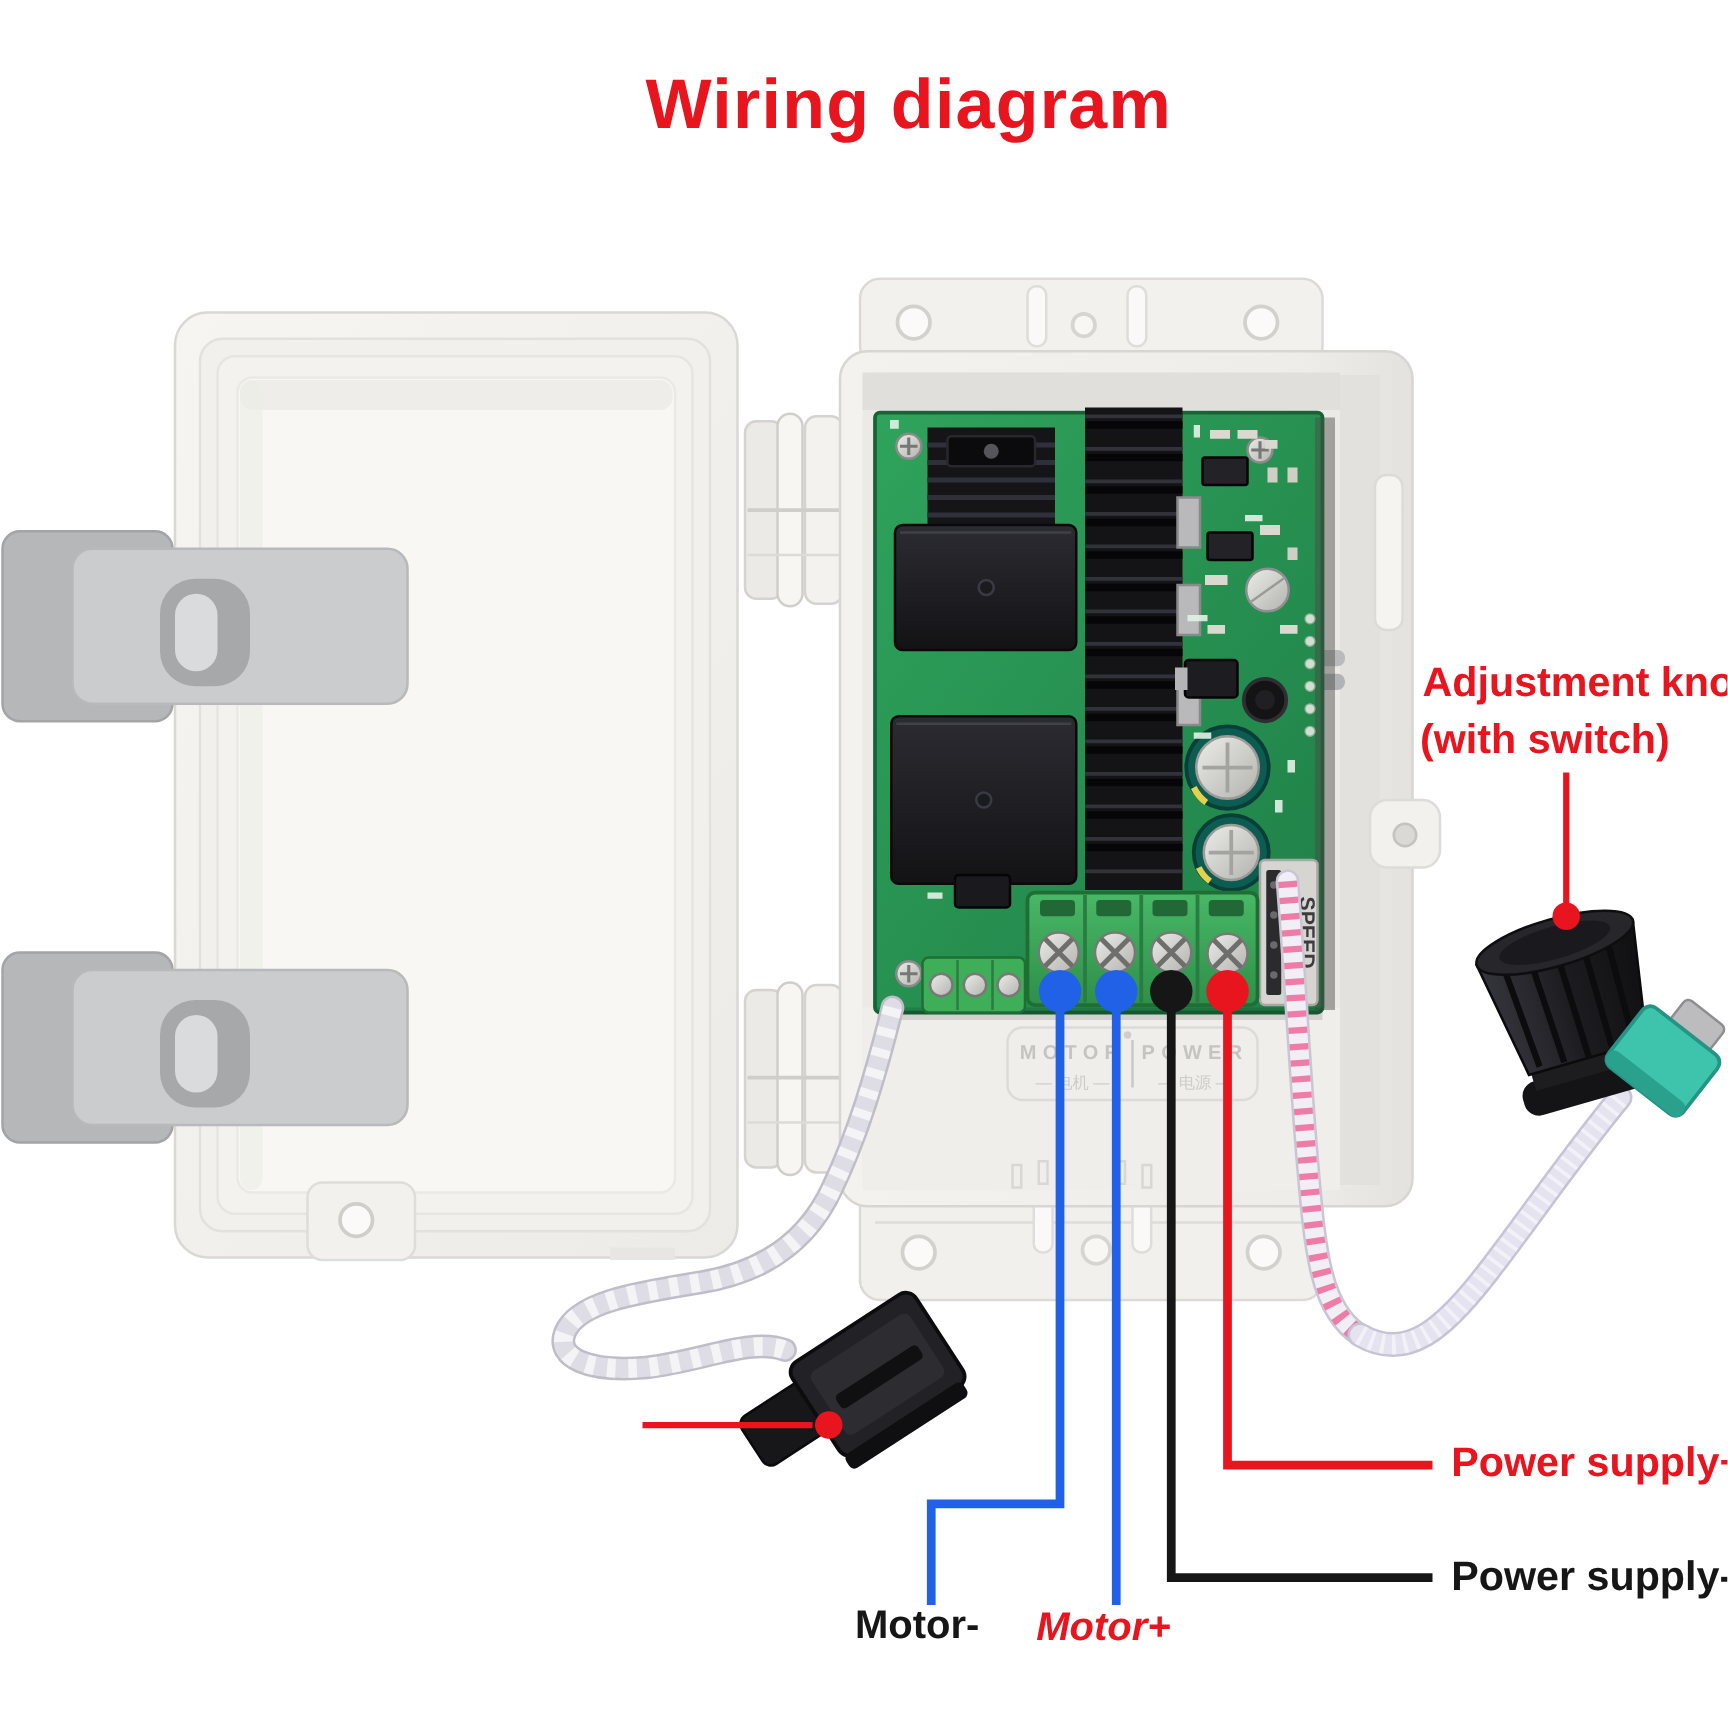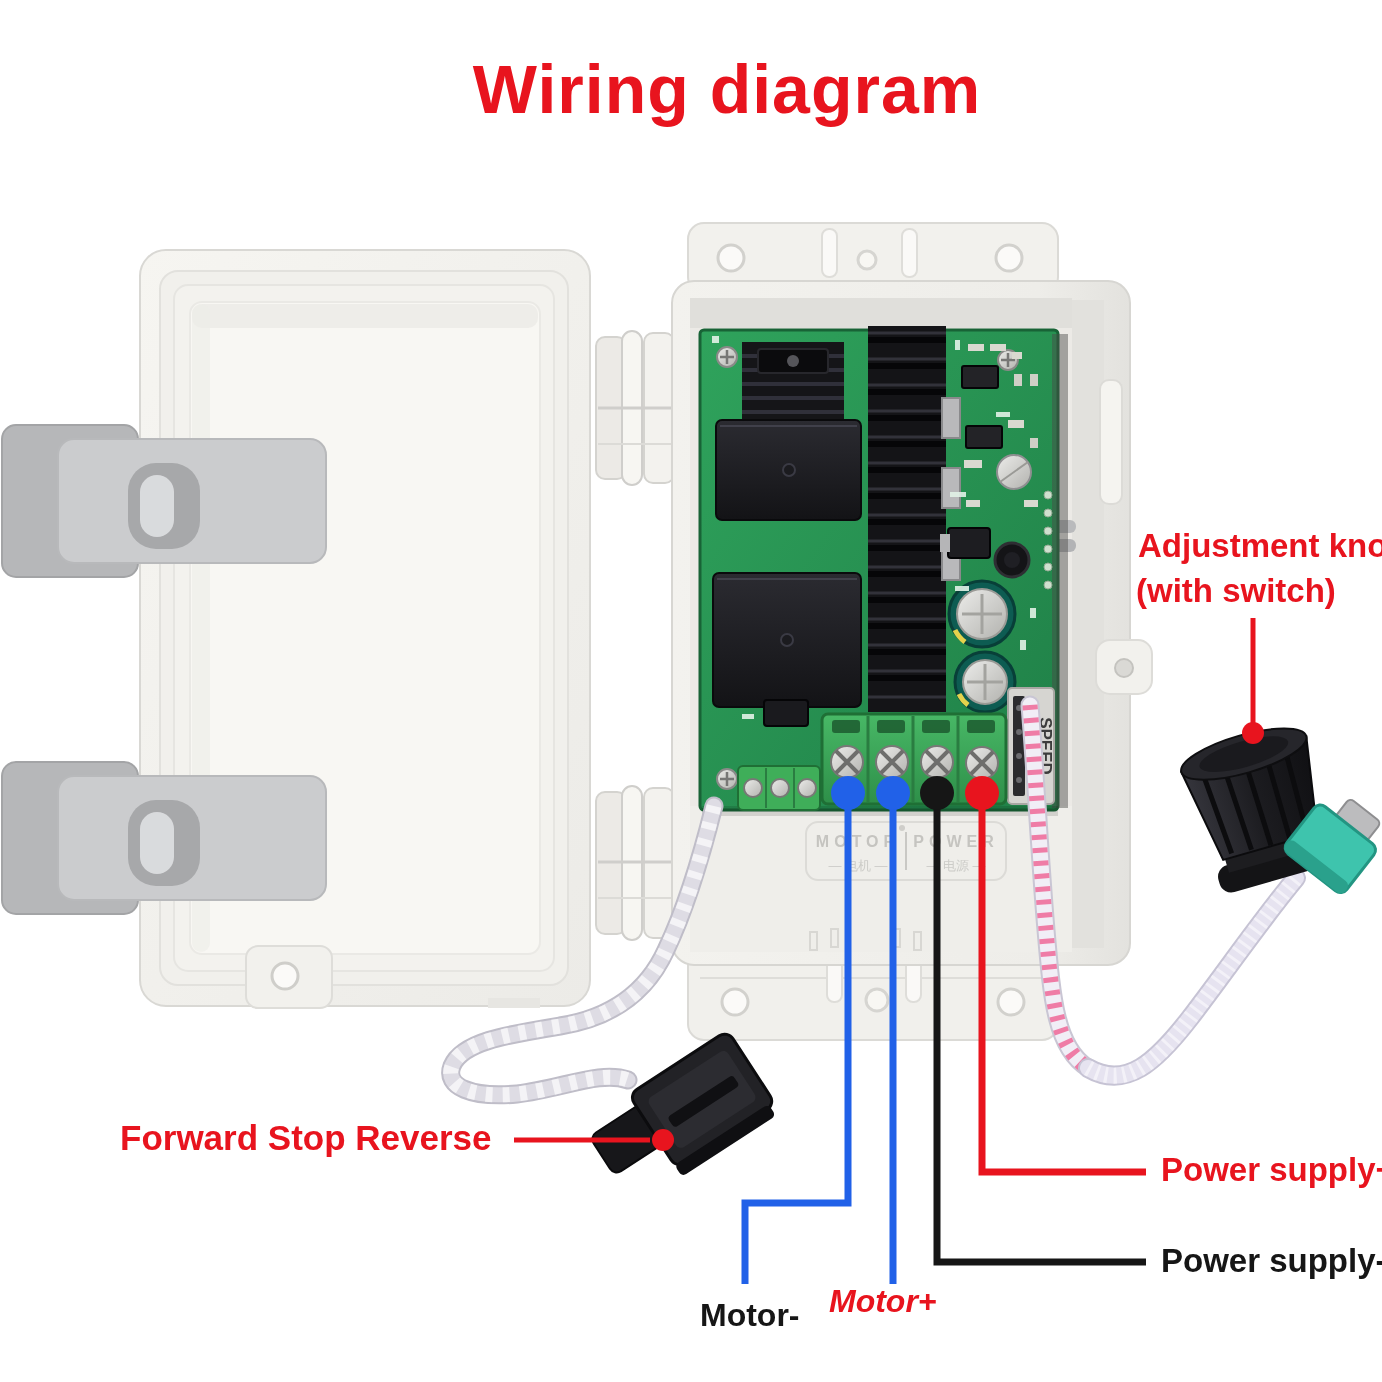--- a/index.html
+++ b/index.html
@@ -2,27 +2,27 @@
 <html><head>
 <meta charset="utf-8">
 <style>
   html,body{margin:0;padding:0;background:#ffffff;}
   #canvas{position:relative;width:1382px;height:1382px;background:#ffffff;overflow:hidden;
           font-family:"Liberation Sans","DejaVu Sans",sans-serif;}
   #scene{position:absolute;left:0;top:0;}
   .lbl{position:absolute;font-weight:bold;white-space:nowrap;line-height:1.1;}
   .red{color:#e8141e;}
   .blk{color:#161616;}
-  #title{left:727px;top:52px;transform:translateX(-50%);font-size:68px;letter-spacing:1px;}
+  #title{left:727px;top:52px;transform:translateX(-50%);font-size:56px;letter-spacing:1px;}
   #adj1{left:1138px;top:528px;font-size:33px;}
   #adj2{left:1136px;top:573px;font-size:33px;}
   #fsr{left:120px;top:1119px;font-size:35px;}
   #psp{left:1161px;top:1152px;font-size:33px;}
   #psm{left:1161px;top:1243px;font-size:33px;}
-  #mtm{left:700px;top:1282px;font-size:32px;margin-top:16px;}
+  #mtm{left:684px;top:1282px;font-size:32px;}
   #mtp{left:829px;top:1284px;font-size:32px;font-style:italic;}
 </style>
 </head>
 <body>
 
 <div id="canvas">
 
 <svg id="scene" width="1382" height="1382" viewBox="0 0 1382 1382">
   <defs>
     <linearGradient id="lidGrad" x1="0" y1="0" x2="1" y2="1">
@@ -349,19 +349,18 @@
     <line x1="1253" y1="618" x2="1253" y2="724" stroke="#e8141e" stroke-width="5"></line>
     <circle cx="1253" cy="733" r="11" fill="#e8141e"></circle>
     <line x1="514" y1="1140" x2="650" y2="1140" stroke="#e8141e" stroke-width="5"></line>
     <circle cx="663" cy="1140" r="11" fill="#e8141e"></circle>
   </g>
 </svg>
 
 <div id="title" class="lbl red">Wiring diagram</div>
 <div id="adj1" class="lbl red">Adjustment knob</div>
 <div id="adj2" class="lbl red">(with switch)</div>
-<div id="fsr" class="lbl red">Forward Stop Reverse</div>
 <div id="psp" class="lbl red">Power supply+</div>
 <div id="psm" class="lbl blk">Power supply-</div>
 <div id="mtm" class="lbl blk">Motor-</div>
 <div id="mtp" class="lbl red">Motor+</div>
 
 </div>
 
 </body></html>

